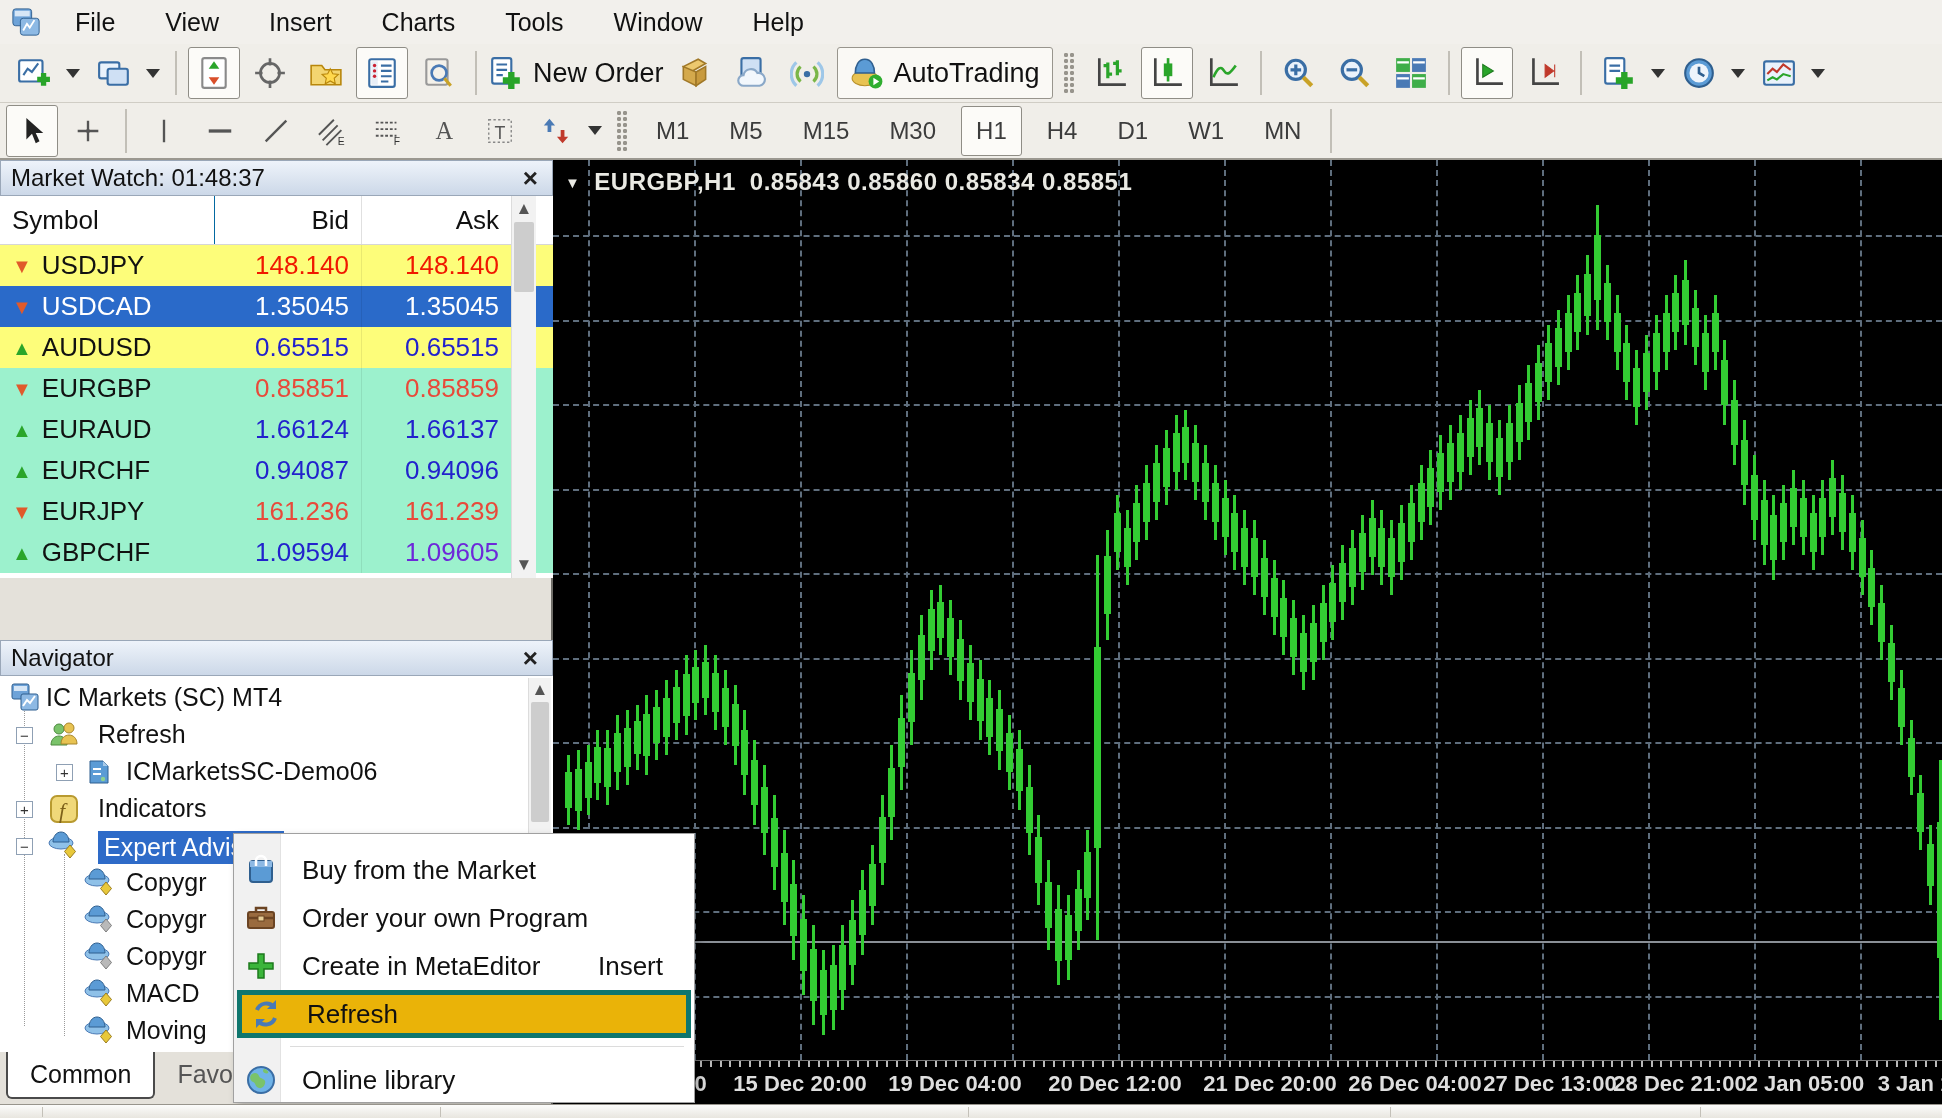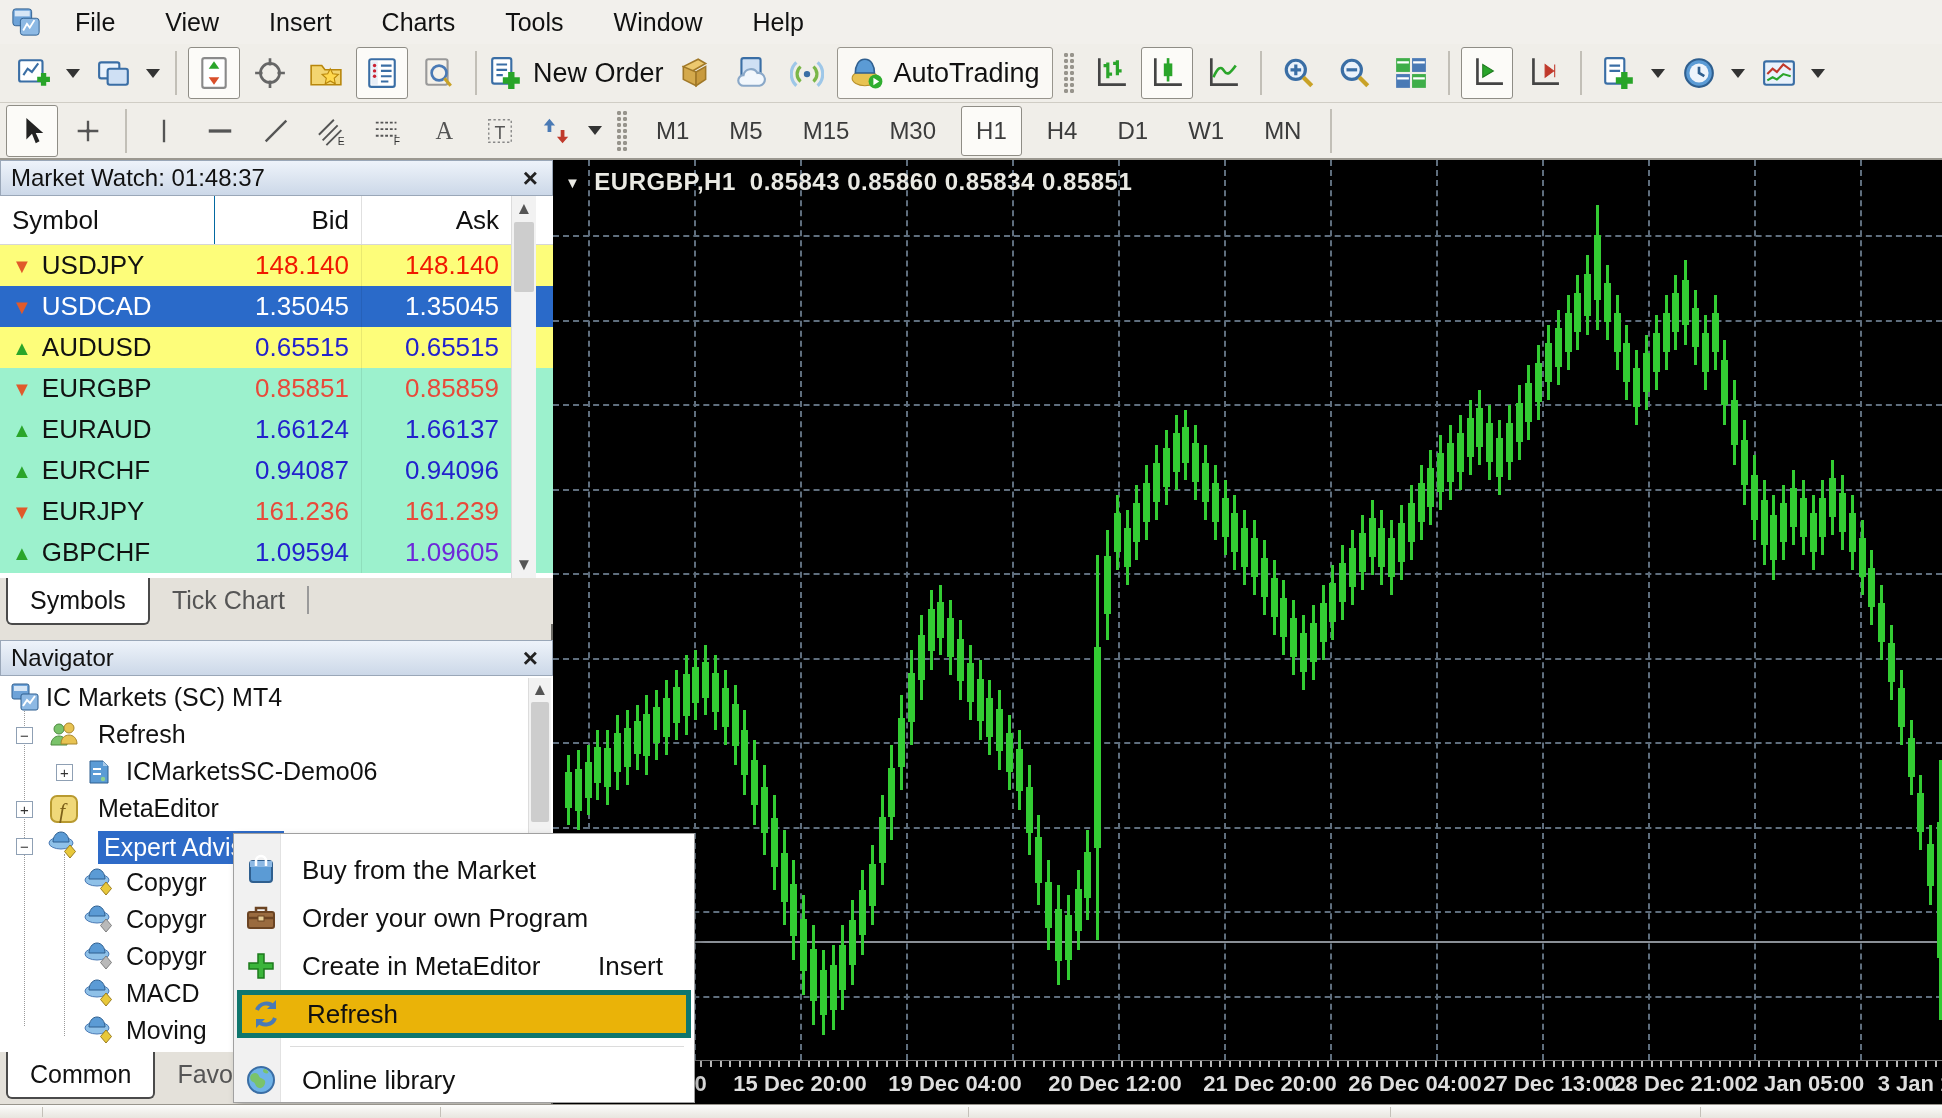--- a/index.html
+++ b/index.html
@@ -787,25 +787,20 @@
           <div class="mw-c3" style="color: #6d28d9;">1.09605</div>
         </div>
       </div>
     <div class="sbar" style="left:511px;top:36px;width:24px;height:382px">
       <div class="sarrow" style="top:3px">▲</div>
       <div class="sthumb" style="top:26px;height:70px"></div>
       <div class="sarrow" style="bottom:3px">▼</div>
     </div>
   </div>
 
-  <div class="tabbar abs" style="left:0;top:418px;width:553px">
-    <div class="tab active">Symbols</div>
-    <div class="tab inactive">Tick Chart</div>
-    <div class="tabdiv"></div>
-  </div>
 
   <div id="nav-window" class="abs">
     <div class="ptitle">
       <span>Navigator</span>
       <span class="closex">×</span>
     </div>
     <div id="nav-tree" class="tree">
         <div class="dotline" style="left:24px;top:20px;height:330px"></div>
         <div class="dotline" style="left:64px;top:178px;height:182px"></div>
         <div class="trow" style="top: 4px; left: 0px;">
@@ -844,21 +839,21 @@
           <span class="tlabel" style="position: absolute; left: 126px; top: 3px;">ICMarketsSC-Demo06</span>
         </div>
         <div class="trow" style="top: 115px; left: 0px;">
           <span class="expbox" style="position: absolute; left: 16px; top: 10px;">+</span>
           <span style="position:absolute;left:48px;top:2px;">
             <svg width="32" height="32" viewBox="0 0 32 32">
               <rect x="3" y="3" width="26" height="26" rx="6" fill="#f0d879" stroke="#b89a30" stroke-width="2"></rect>
               <text x="11" y="25" font-size="22" font-style="italic" fill="#7d611a" font-family="serif">f</text>
             </svg>
           </span>
-          <span class="tlabel" style="position: absolute; left: 98px; top: 3px;">MetaEditor</span>
+          <span class="tlabel" style="position: absolute; left: 98px; top: 3px;">Indicators</span>
         </div>
         <div class="trow" style="top: 152px; left: 0px;">
           <span class="expbox" style="position: absolute; left: 16px; top: 10px;">−</span>
           <span style="position:absolute;left:48px;top:2px;">
             <svg width="32" height="32" viewBox="0 0 32 32">
               <ellipse cx="13" cy="13" rx="12" ry="6" fill="#8fc1e8" stroke="#4a7ab5"></ellipse>
               <path d="M13 2c5 0 8 5 8 10H5c0-5 3-10 8-10z" fill="#5b9bd5" stroke="#2f5f8f"></path>
               <path d="M22 15l5.5 6.5L22 28l-5.5-6.5z" fill="#e8c83a" stroke="#9a7d20"></path>
             </svg>
           </span>

